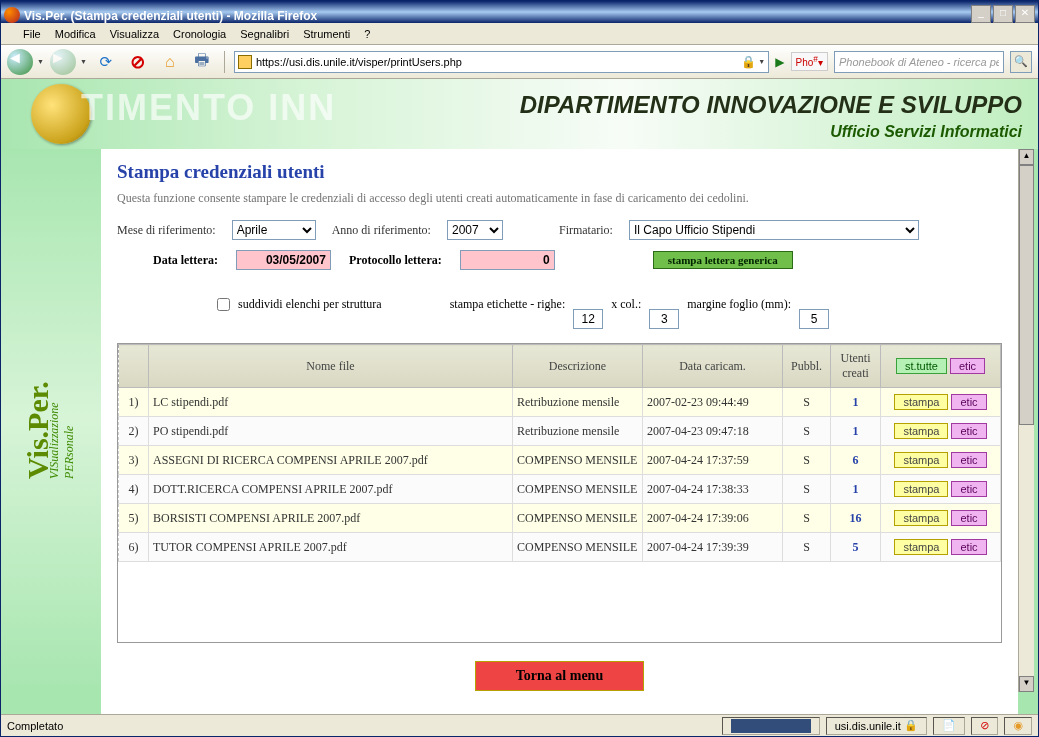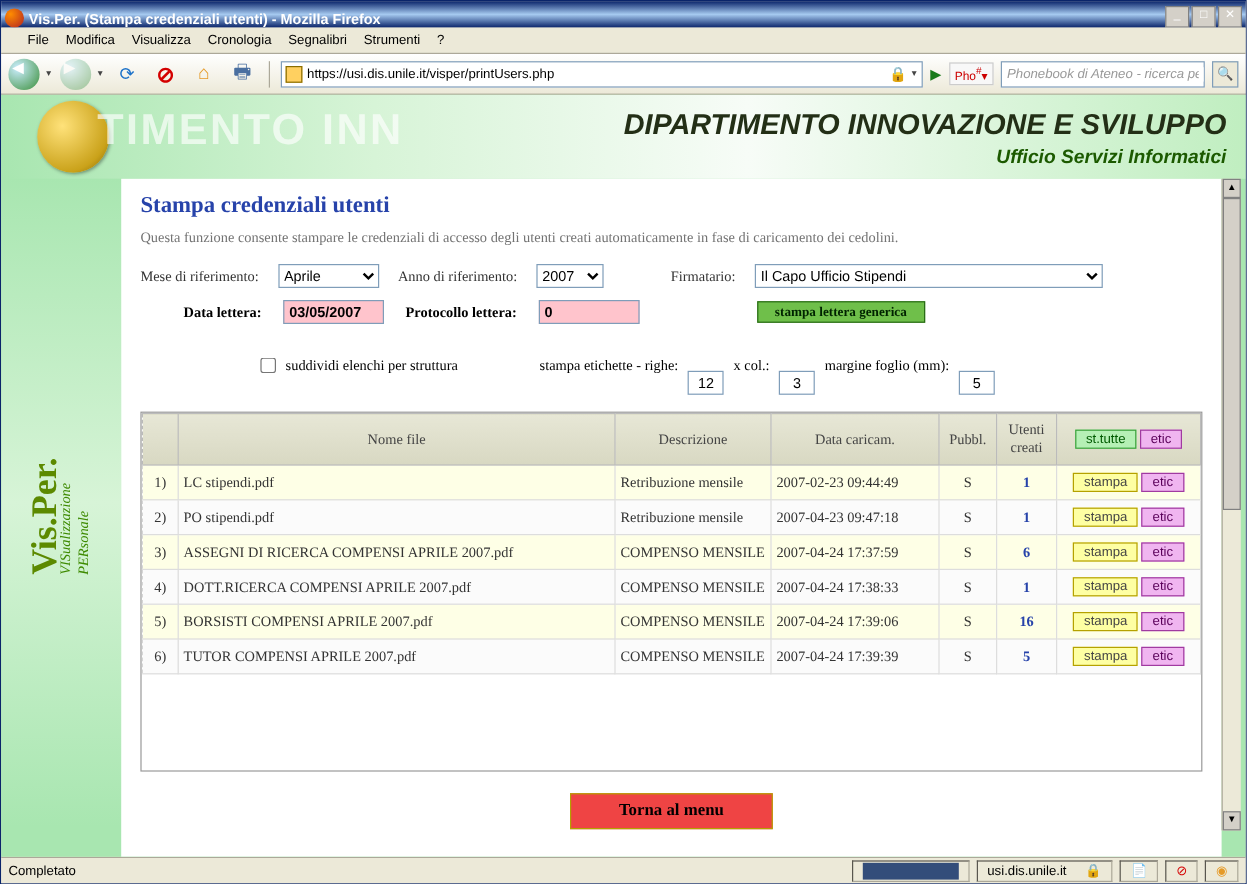--- a/index.html
+++ b/index.html
@@ -50,21 +50,21 @@
 .page-title { font-family: Verdana; font-size: 19px; font-weight: bold; color: #2743aa; margin-bottom: 8px; }
 .description { font-family: Verdana; font-size: 12px; color: #737373; margin-bottom: 14px; }
 
 .filters { display: flex; gap: 16px; align-items: center; font-family: Verdana; font-size: 12px; margin-bottom: 10px; }
 .filters label { color: #333; }
 .filters select { font-size: 12px; border: 1px solid #7f9db9; background: #fff; height: 20px; }
 
 .row2 { display: flex; gap: 18px; align-items: center; font-family: Verdana; font-size: 12px; margin: 8px 0 10px 36px; }
 .row2 label { font-weight: bold; }
 .pinkbox { background: #ffc4cc; border: 1px solid #7f9db9; padding: 1px 4px; font-weight: bold; font-size: 12px; height: 20px; }
-.wide { width: 84px; }
+.wide { width: 95px; text-align: right; }
 .genbtn { background: #6fbf4a; border: 1px solid #2a6b17; color: #002200; padding: 2px 14px; font-family: Verdana; font-size: 11px; font-weight: bold; cursor: pointer; margin-left: 80px; }
 
 .row3 { display: flex; gap: 8px; align-items: center; font-family: Verdana; font-size: 12px; margin: 6px 0 14px 100px; }
 .numinput { width: 30px; border: 1px solid #7f9db9; height: 20px; font-size: 12px; text-align: center; padding: 0 2px; margin-top: 29px; }
 
 .table-wrap { border: 1px solid #999; height: 300px; overflow-y: auto; }
 table { width: 100%; border-collapse: collapse; font-family: Verdana; font-size: 12px; }
 th { background: linear-gradient(#e7e7d6,#d8d8c2); border: 1px solid #bbb; border-left: 1px dashed #aaa; padding: 6px 4px; color: #444; font-weight: normal; text-align: center; }
 td { border: 1px solid #ddd; border-left: 1px dashed #ccc; padding: 6px 4px; color: #333; }
 tr:nth-child(odd) td { background: #feffe6; }
@@ -76,21 +76,21 @@
 .btn-sttutte { background: #b5f0b5; border: 1px solid #3aa03a; color: #005a00; padding: 1px 8px; font-size: 11px; cursor: pointer; }
 
 .back-btn { display: block; margin: 18px auto 0; background: #ef4444; border: 1px solid #b5a100; padding: 6px 40px; font-family: Verdana; font-size: 14px; cursor: pointer; font-weight: bold; }
 
 .scrollbar-right { position: absolute; right: 4px; top: 70px; width: 16px; bottom: 22px; background: #ece9d8; border-left: 1px solid #aca899; }
 .scroll-arrow { height: 16px; background: #d4d0c8; border: 1px solid #808080; font-size: 8px; text-align: center; line-height: 12px; }
 .scroll-thumb { height: 260px; background: #d4d0c8; border: 1px solid #808080; margin-top: 0px; }
 
 .statusbar { height: 22px; background: #ece9d8; border-top: 1px solid #aca899; display: flex; align-items: center; font-size: 11px; padding: 0 6px; gap: 6px; }
 .statusbar .flex { flex: 1; }
-.sb-box { border: 1px inset #aca899; padding: 1px 8px; height: 18px; display: flex; align-items: center; gap: 16px; }
+.sb-box { border: 1px inset #aca899; padding: 1px 8px; height: 18px; display: flex; align-items: center; gap: 4px; }
 .sb-empty-navy { background: #334d7a; width: 80px; height: 14px; }
 .sb-lock { color: #c7a600; font-size: 11px; }
 </style>
 </head>
 <body>
 
 <div class="window">
   <div class="titlebar">
     <div class="titlebar-icon"></div>
     <div class="titlebar-title">Vis.Per. (Stampa credenziali utenti) - Mozilla Firefox</div>

